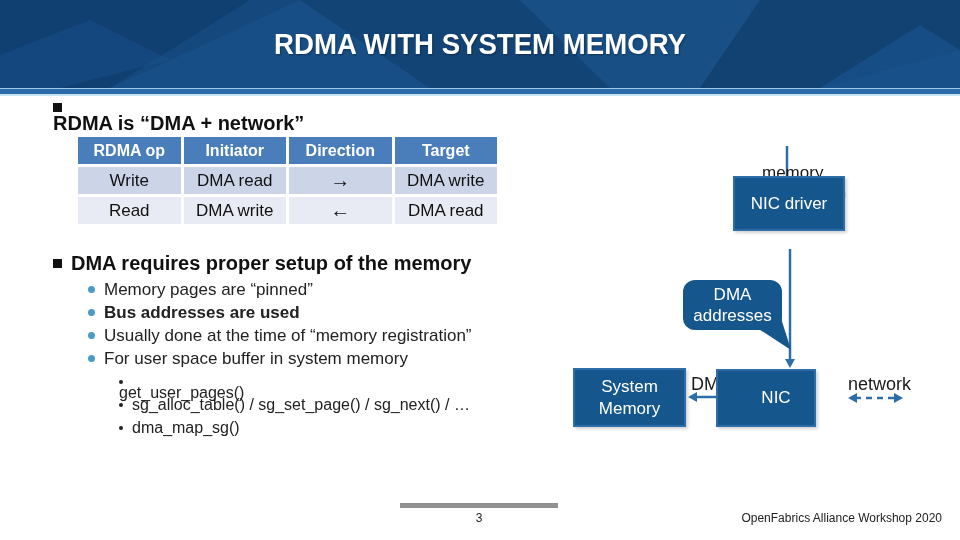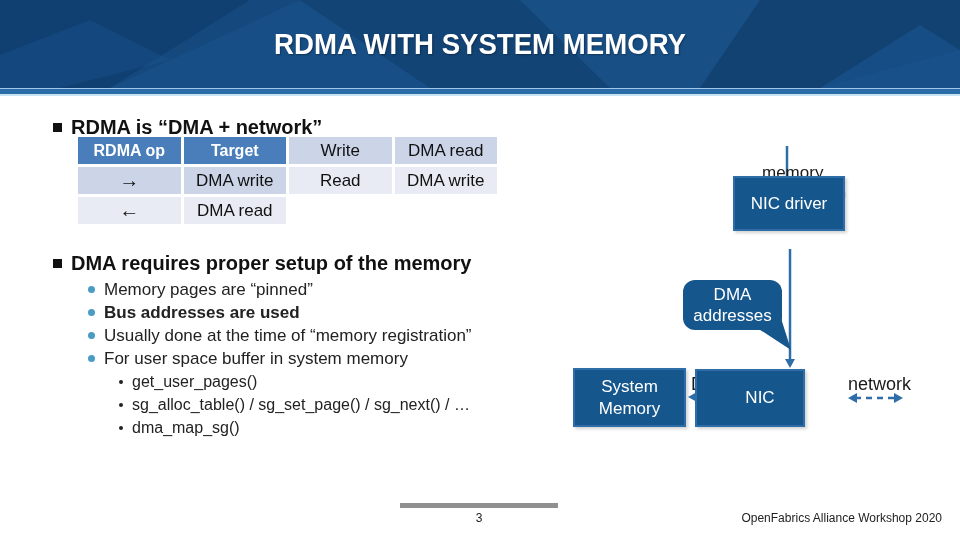--- a/index.html
+++ b/index.html
@@ -74,27 +74,29 @@
       <polygon points="520,0 760,0 700,88 610,88" fill="#1C578F" opacity="0.5"></polygon>
       <polygon points="760,0 960,0 960,50 820,88 700,88" fill="#0E3C6A" opacity="0.55"></polygon>
       <polygon points="820,88 920,25 960,50 960,88" fill="#1D5C9C" opacity="0.45"></polygon>
       <polygon points="0,55 90,20 170,60 60,88 0,88" fill="#1A5694" opacity="0.35"></polygon>
     </svg>
     <div class="header-title">RDMA WITH SYSTEM MEMORY</div>
   </div>
   <div class="header-band"></div>
   <div class="header-line"></div>
 
-  <div class="h-bullet" style="left:53px; top:116px;">
+  <div class="h-bullet" style="left:53px; top:96px;flex-direction:column;">
     <span class="sq"></span>
     <span>RDMA is “DMA + network”</span>
   </div>
 
   <div class="rdma-table">
     <div class="cell th">RDMA op</div>
+    <div class="cell th">Initiator</div>
+    <div class="cell th">Direction</div>
     <div class="cell th">Target</div>
 
     <div class="cell r1">Write</div>
     <div class="cell r1">DMA read</div>
     <div class="cell r1 arrow-cell">→</div>
     <div class="cell r1">DMA write</div>
 
     <div class="cell r2">Read</div>
     <div class="cell r2">DMA write</div>
     <div class="cell r2 arrow-cell">←</div>
@@ -116,21 +118,21 @@
   </div>
   <div class="l2" style="left:88px; top:326px;">
     <span class="dotb"></span>
     <span>Usually done at the time of “memory registration”</span>
   </div>
   <div class="l2" style="left:88px; top:349px;">
     <span class="dotb"></span>
     <span>For user space buffer in system memory</span>
   </div>
 
-  <div class="l3" style="left:119px; top:373px;">
+  <div class="l3" style="left:119px; top:373px;flex-direction:column;">
     <span class="dots"></span>
     <span>get_user_pages()</span>
   </div>
   <div class="l3" style="left:119px; top:396px;">
     <span class="dots"></span>
     <span>sg_alloc_table() / sg_set_page() / sg_next() / …</span>
   </div>
   <div class="l3" style="left:119px; top:419px;">
     <span class="dots"></span>
     <span>dma_map_sg()</span>
@@ -164,21 +166,21 @@
   <div class="callout" style="left:683px; top:280px; width:99px; height:50px;text-align:center;">
     <span>DMA addresses</span>
   </div>
 
   <div class="dbox" style="left:573px; top:368px; width:113px; height:59px;">
     <span style="width:80px;">System Memory</span>
   </div>
 
   <div class="dlabel" style="left:690px; top:374px; width:42px; text-align:center; font-size:18px;">DMA</div>
 
-  <div class="dbox" style="left:695px; top:369px; width:110px; height:58px;padding-left:20px;">
+  <div class="dbox" style="left:716px; top:369px; width:100px; height:58px;padding-left:20px;">
     <span>NIC</span>
   </div>
 
   <div class="dlabel" style="left:848px; top:374px; font-size:18px;">network</div>
 
   <div class="footer-bar"></div>
   <div class="page-number">3</div>
   <div class="footer-credit">OpenFabrics Alliance Workshop 2020</div>
 
 </div>

